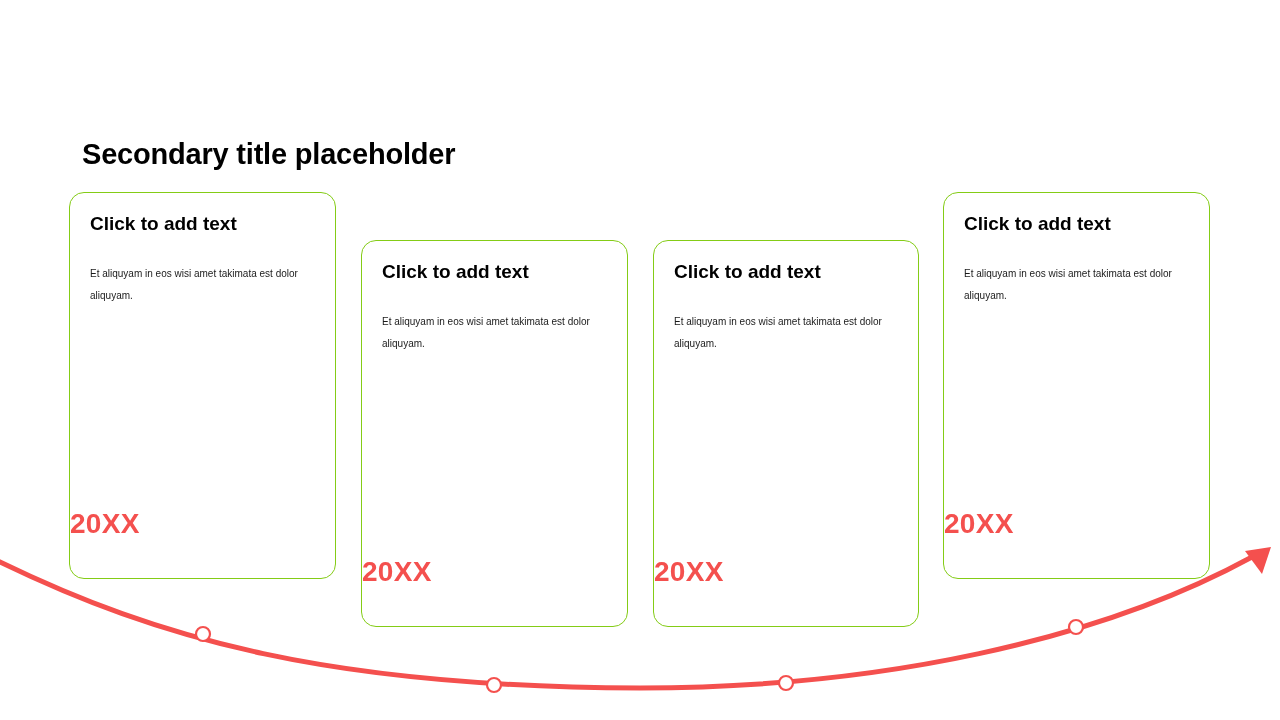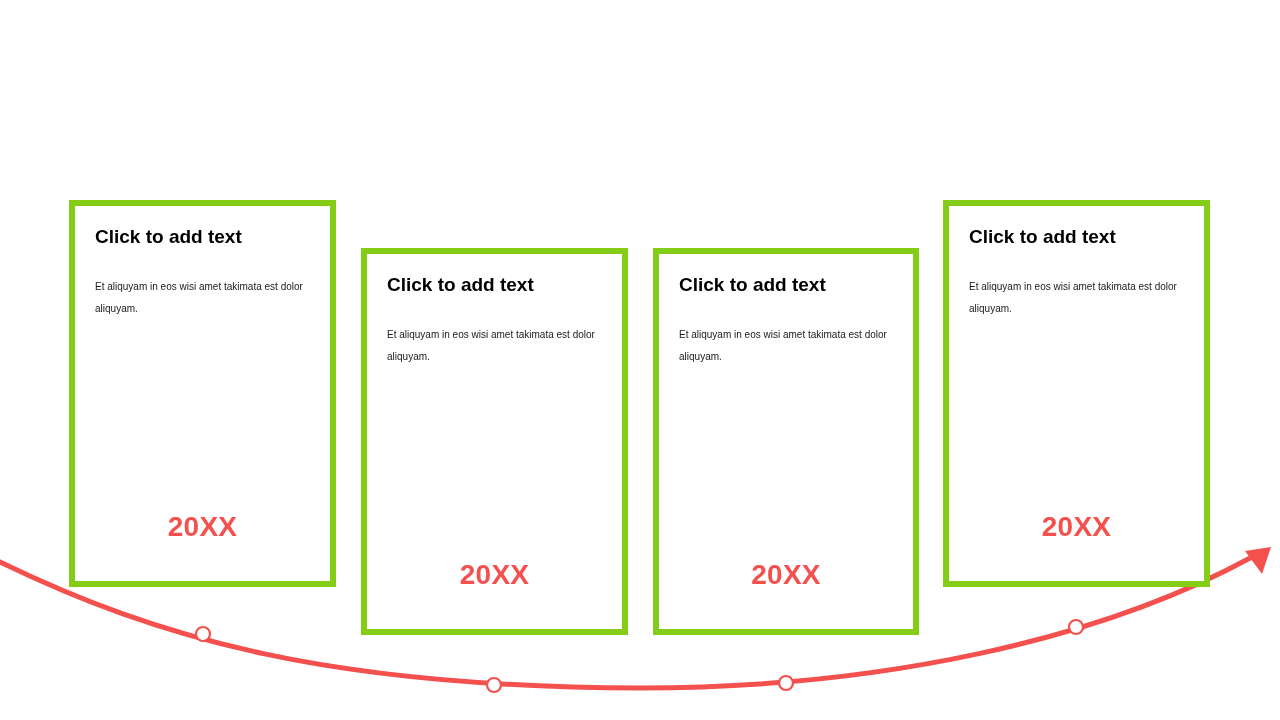--- a/index.html
+++ b/index.html
@@ -47,23 +47,22 @@
     width: 1280px;
     height: 720px;
     pointer-events: none;
   }
 
   
   .card {
     position: absolute;
     box-sizing: border-box;
     background: #ffffff;
-    border: 6px solid #84cc16;
-    border-radius: 0;
-    margin-top: 8px;
+    border: 1px solid #84cc16;
+    border-radius: 15px;
   }
 
   .card-title {
     position: absolute;
     left: 20px;
     top: 19px;
     font-size: 19px;
     font-weight: bold;
     color: #000000;
     white-space: nowrap;
@@ -79,38 +78,39 @@
     font-weight: normal;
     color: #1a1a1a;
     line-height: 22px;
   }
 
   .card-year {
     position: absolute;
     left: 0;
     right: 0;
     bottom: 38px;
-    text-align: center;
+    text-align: left;
     font-size: 28px;
     font-weight: bold;
     color: #f4504e;
     letter-spacing: 0.3px;
   }
 
   
   #card-1 { left: 69px;  top: 192px; width: 267px; height: 387px; }
   #card-2 { left: 361px; top: 240px; width: 267px; height: 387px; }
   #card-3 { left: 653px; top: 240px; width: 266px; height: 387px; }
   #card-4 { left: 943px; top: 192px; width: 267px; height: 387px; }
 </style>
 </head>
 <body>
 
 <div id="slide">
 
+  <div id="page-title">Secondary title placeholder</div>
 
   <svg id="timeline-curve" viewBox="0 0 1280 720">
     <path d="M -4 560 C 160 640, 330 687, 640 688 C 880 688, 1100 640, 1252 557" fill="none" stroke="#F4504E" stroke-width="5" stroke-linecap="round"></path>
 
     <polygon points="1271,547 1245,551 1262,574" fill="#F4504E"></polygon>
 
     <circle cx="203" cy="634" r="7" fill="#FFFFFF" stroke="#F4504E" stroke-width="2.2"></circle>
     <circle cx="494" cy="685" r="7" fill="#FFFFFF" stroke="#F4504E" stroke-width="2.2"></circle>
     <circle cx="786" cy="683" r="7" fill="#FFFFFF" stroke="#F4504E" stroke-width="2.2"></circle>
     <circle cx="1076" cy="627" r="7" fill="#FFFFFF" stroke="#F4504E" stroke-width="2.2"></circle>

